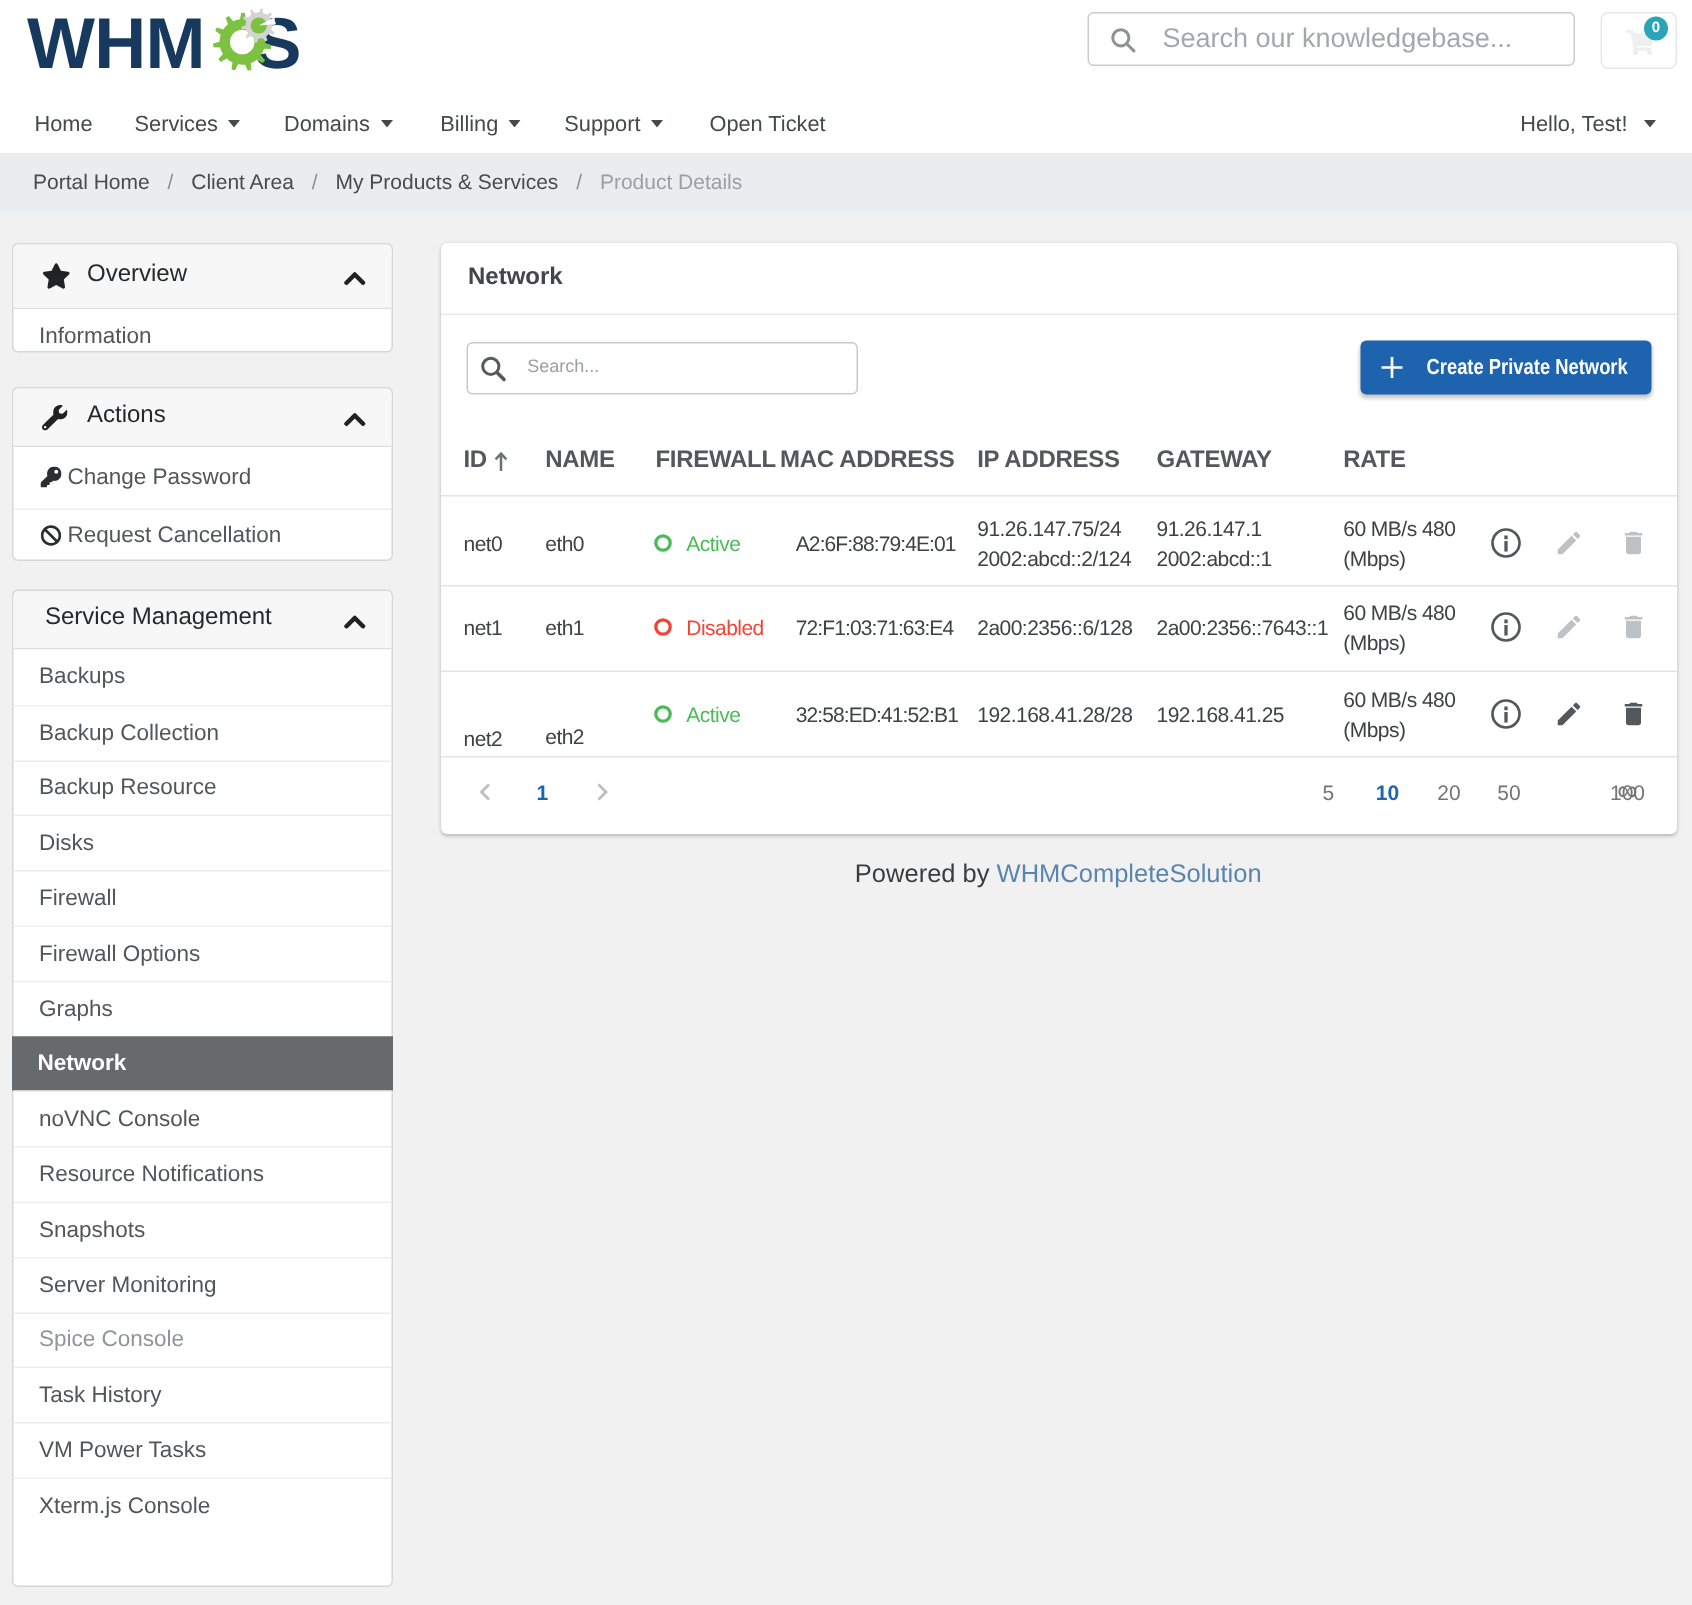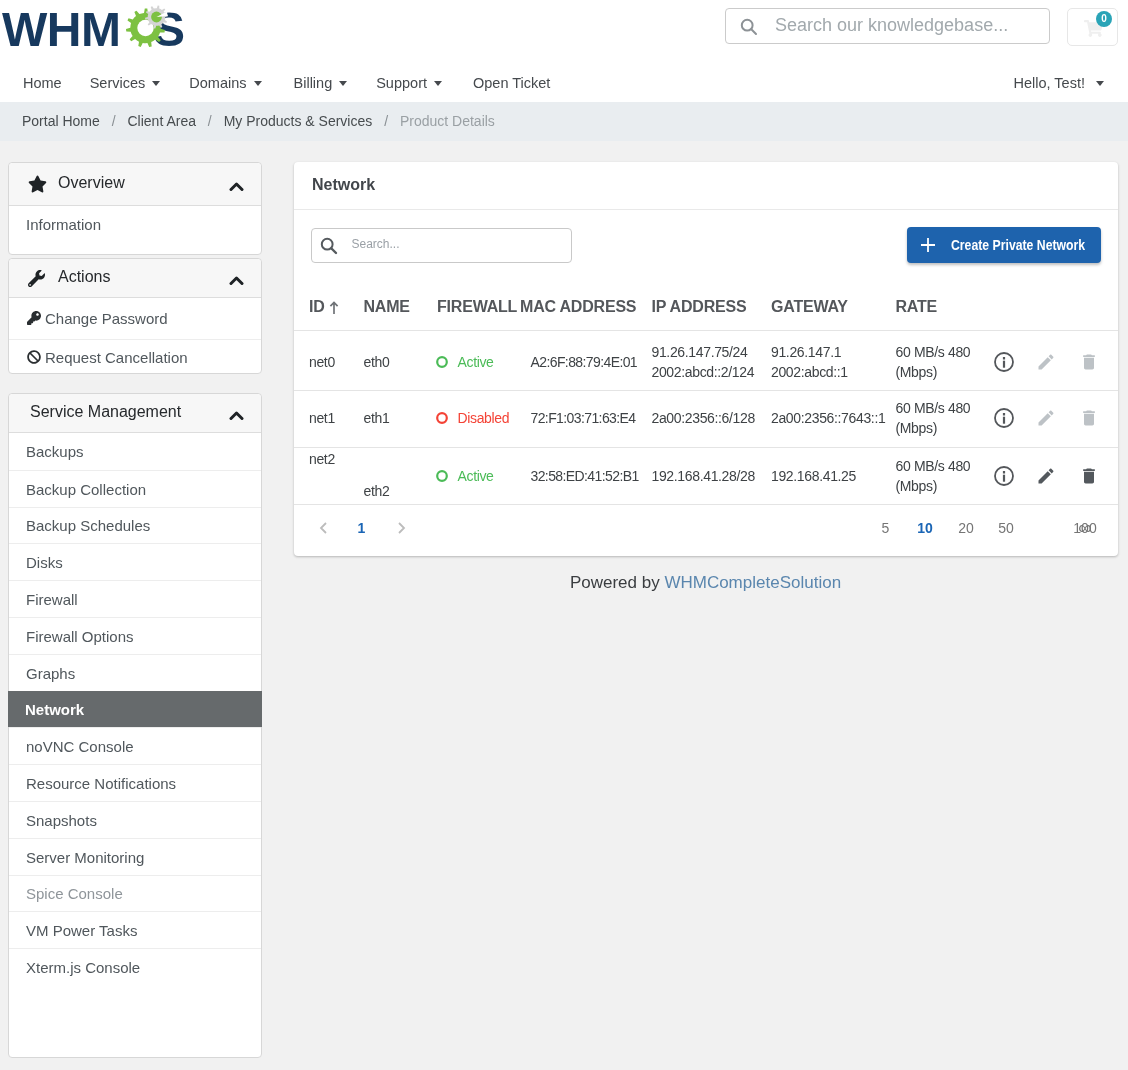--- a/index.html
+++ b/index.html
@@ -1,19 +1,19 @@
 <!DOCTYPE html>
 <html><head>
 <meta charset="utf-8">
 <style>
 * { margin:0; padding:0; box-sizing:border-box; }
 html,body { width:1128px; height:1070px; background:#f1f1f1; font-family:"Liberation Sans",sans-serif; overflow:hidden; }
 
 .hdr { position:relative; width:1128px; height:102px; background:#fff; }
-.logo { position:absolute; left:0; top:5px; }
+.logo { position:absolute; left:16px; top:5px; }
 .searchbox { position:absolute; left:725px; top:8px; width:325px; height:36px; border:1px solid #cbcbcb; border-radius:4px; background:#fff; }
 .searchbox .mag { position:absolute; left:14px; top:9px; }
 .searchbox .ph { position:absolute; left:49px; top:6px; font-size:18px; color:#a2a9ad; }
 .cartbtn { position:absolute; left:1067px; top:8px; width:51px; height:38px; border:1px solid #e7e7e7; border-radius:5px; background:#fff; }
 .cartbtn svg { position:absolute; left:16px; top:11px; }
 .cartbadge { position:absolute; left:1096px; top:11px; width:16px; height:16px; border-radius:50%; background:#2aa4b7; color:#fff; font-size:10px; font-weight:bold; text-align:center; line-height:16px; }
 .nav { position:absolute; left:23px; top:69px; height:28px; }
 .nav a { float:left; font-size:14.5px; color:#45494d; text-decoration:none; padding:6px 0; }
 .caret { display:inline-block; width:0; height:0; border-left:4.5px solid transparent; border-right:4.5px solid transparent; border-top:5px dashed #45494d; margin-left:7px; vertical-align:2px; }
 .hello { position:absolute; right:24px; top:75px; font-size:14.5px; color:#45494d; }
@@ -90,21 +90,21 @@
       <a style="margin-right:29px;">Services<span class="caret"></span></a>
       <a style="margin-right:32px;">Domains<span class="caret"></span></a>
       <a style="margin-right:29px;">Billing<span class="caret"></span></a>
       <a style="margin-right:31px;">Support<span class="caret"></span></a>
       <a>Open Ticket</a>
   </div>
   <div class="hello">Hello, Test! <span class="caret"></span></div>
 </div>
 <div class="crumb">Portal Home <span class="sep">/</span> Client Area <span class="sep">/</span> My Products &amp; Services <span class="sep">/</span> <span class="cur">Product Details</span></div>
 <div class="content">
-  <div class="panel" style="top:21px; height:93px;">
+  <div class="panel" style="top:21px; height:73px;">
     <div class="phead" style="height:43px;">
         <svg class="picon" width="19" height="18" viewBox="0 0 576 512" style="top:12px;">
           <path fill="#1f2326" d="M259.3 17.8L194 150.2 47.9 171.5c-26.2 3.8-36.7 36.1-17.7 54.6l105.7 103-25 145.5c-4.5 26.3 23.2 46 46.4 33.7L288 439.6l130.7 68.7c23.2 12.2 50.9-7.4 46.4-33.7l-25-145.5 105.7-103c19-18.5 8.5-50.8-17.7-54.6L382 150.2 316.7 17.8c-11.7-23.6-45.6-23.9-57.4 0z"></path>
         </svg>
         <span class="ptitle" style="left:49px; top:11px;">Overview</span>
         <span class="chev" style="top:15px;"><svg width="15" height="10" viewBox="0 0 15 10">
             <polyline points="2,7.5 7.5,2 13,7.5" fill="none" stroke="#1f2326" stroke-width="3" stroke-linecap="round" stroke-linejoin="round"></polyline>
           </svg></span>
       </div>
     <div class="pitem first" style="height:35.5px;">
@@ -141,21 +141,21 @@
             <polyline points="2,7.5 7.5,2 13,7.5" fill="none" stroke="#1f2326" stroke-width="3" stroke-linecap="round" stroke-linejoin="round"></polyline>
           </svg></span>
       </div>
     <div class="pitem first" style="height:36.8px;">
         <span class="lbl">Backups</span>
       </div>
     <div class="pitem" style="height:36.8px;">
         <span class="lbl">Backup Collection</span>
       </div>
     <div class="pitem" style="height:36.8px;">
-        <span class="lbl">Backup Schedules</span>
+        <span class="lbl">Backup Resource</span>
       </div>
     <div class="pitem" style="height:36.8px;">
         <span class="lbl">Disks</span>
       </div>
     <div class="pitem" style="height:36.8px;">
         <span class="lbl">Firewall</span>
       </div>
     <div class="pitem" style="height:36.8px;">
         <span class="lbl">Firewall Options</span>
       </div>
@@ -172,20 +172,23 @@
         <span class="lbl">Resource Notifications</span>
       </div>
     <div class="pitem" style="height:36.8px;">
         <span class="lbl">Snapshots</span>
       </div>
     <div class="pitem" style="height:36.8px;">
         <span class="lbl">Server Monitoring</span>
       </div>
     <div class="pitem dim" style="height:36.8px;">
         <span class="lbl">Spice Console</span>
+      </div>
+    <div class="pitem" style="height:36.8px;">
+        <span class="lbl">Task History</span>
       </div>
     <div class="pitem" style="height:36.8px;">
         <span class="lbl">VM Power Tasks</span>
       </div>
     <div class="pitem" style="height:36.8px;">
         <span class="lbl">Xterm.js Console</span>
       </div>
   </div>
   <div class="card">
     <div class="cardtitle">Network</div>
@@ -252,21 +255,21 @@
         <circle cx="10.5" cy="10.5" r="9" fill="none" stroke="#54575b" stroke-width="1.8"></circle>
         <rect x="9.4" y="9.2" width="2.2" height="7" fill="#54575b"></rect>
         <rect x="9.4" y="5.5" width="2.2" height="2.5" fill="#54575b"></rect>
       </svg>
       <svg class="icon" style="left:751.5px; top:256px;" width="20" height="20" viewBox="0 0 24 24">
         <path fill="#bdc2c6" d="M3 17.25V21h3.75L17.81 9.94l-3.75-3.75L3 17.25zM20.71 7.04c.39-.39.39-1.02 0-1.41l-2.34-2.34c-.39-.39-1.02-.39-1.41 0l-1.83 1.83 3.75 3.75 1.83-1.83z"></path>
       </svg>
       <svg class="icon" style="left:795px; top:256px;" width="20" height="20" viewBox="0 0 24 24">
         <path fill="#bdc2c6" d="M6 19c0 1.1.9 2 2 2h8c1.1 0 2-.9 2-2V7H6v12zM19 4h-3.5l-1-1h-5l-1 1H5v2h14V4z"></path>
       </svg>
-    <span class="cell" style="left:15px; top:297px;">net2</span>
+    <span class="cell" style="left:15px; top:330px;">net2</span>
     <span class="cell" style="left:69.5px; top:314px;margin-top:15px;">eth2</span>
     <svg class="icon" style="left:147.5px; top:314px;" width="15" height="15" viewBox="0 0 15 15">
         <circle cx="7.5" cy="7.5" r="4.8" fill="none" stroke="#4bbb57" stroke-width="2.2"></circle>
       </svg>
       <span class="cell" style="left:163.5px; top:314px; color:#4bbb57;">Active</span>
     <span class="cell mac" style="left:236.5px; top:314px;">32:58:ED:41:52:B1</span>
     <span class="cell" style="left:357.5px; top:314px;">192.168.41.28/28</span>
     <span class="cell" style="left:477px; top:314px;">192.168.41.25</span>
     <span class="cell cell2" style="left:601.5px; top:314px;">60 MB/s 480<br>(Mbps)</span>
     <svg class="icon" style="left:710px; top:314px;" width="21" height="21" viewBox="0 0 21 21">

